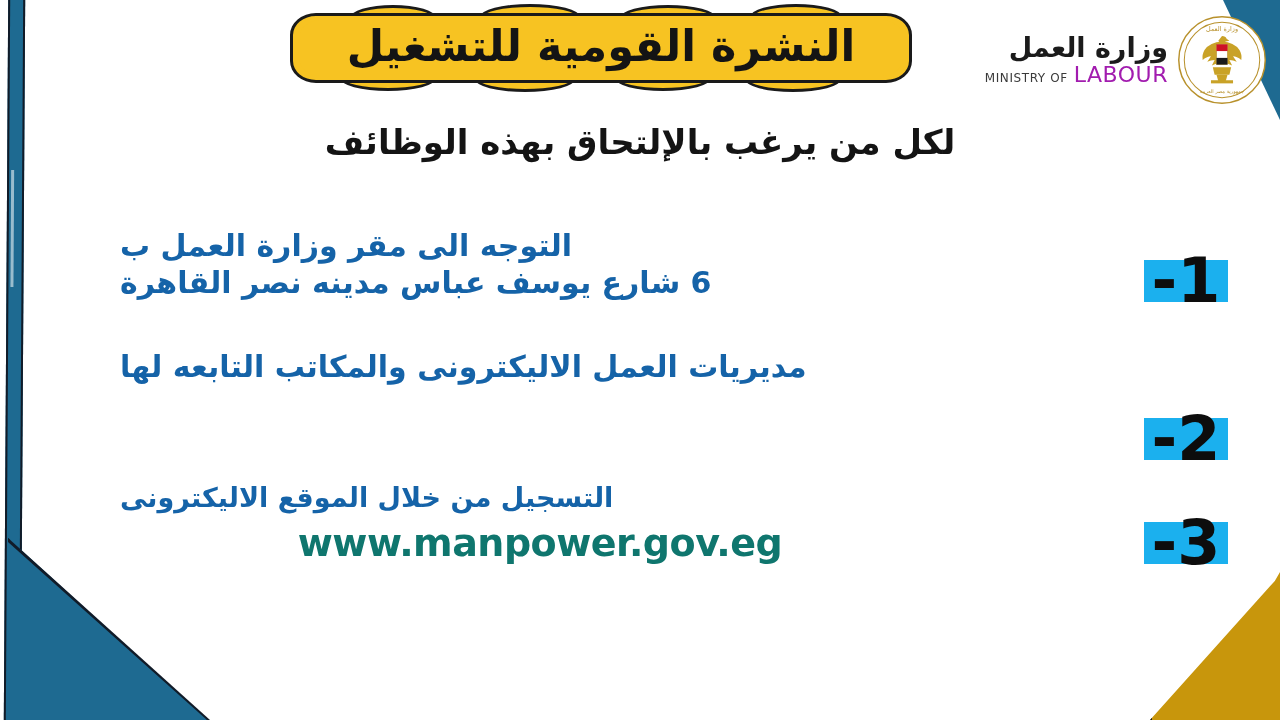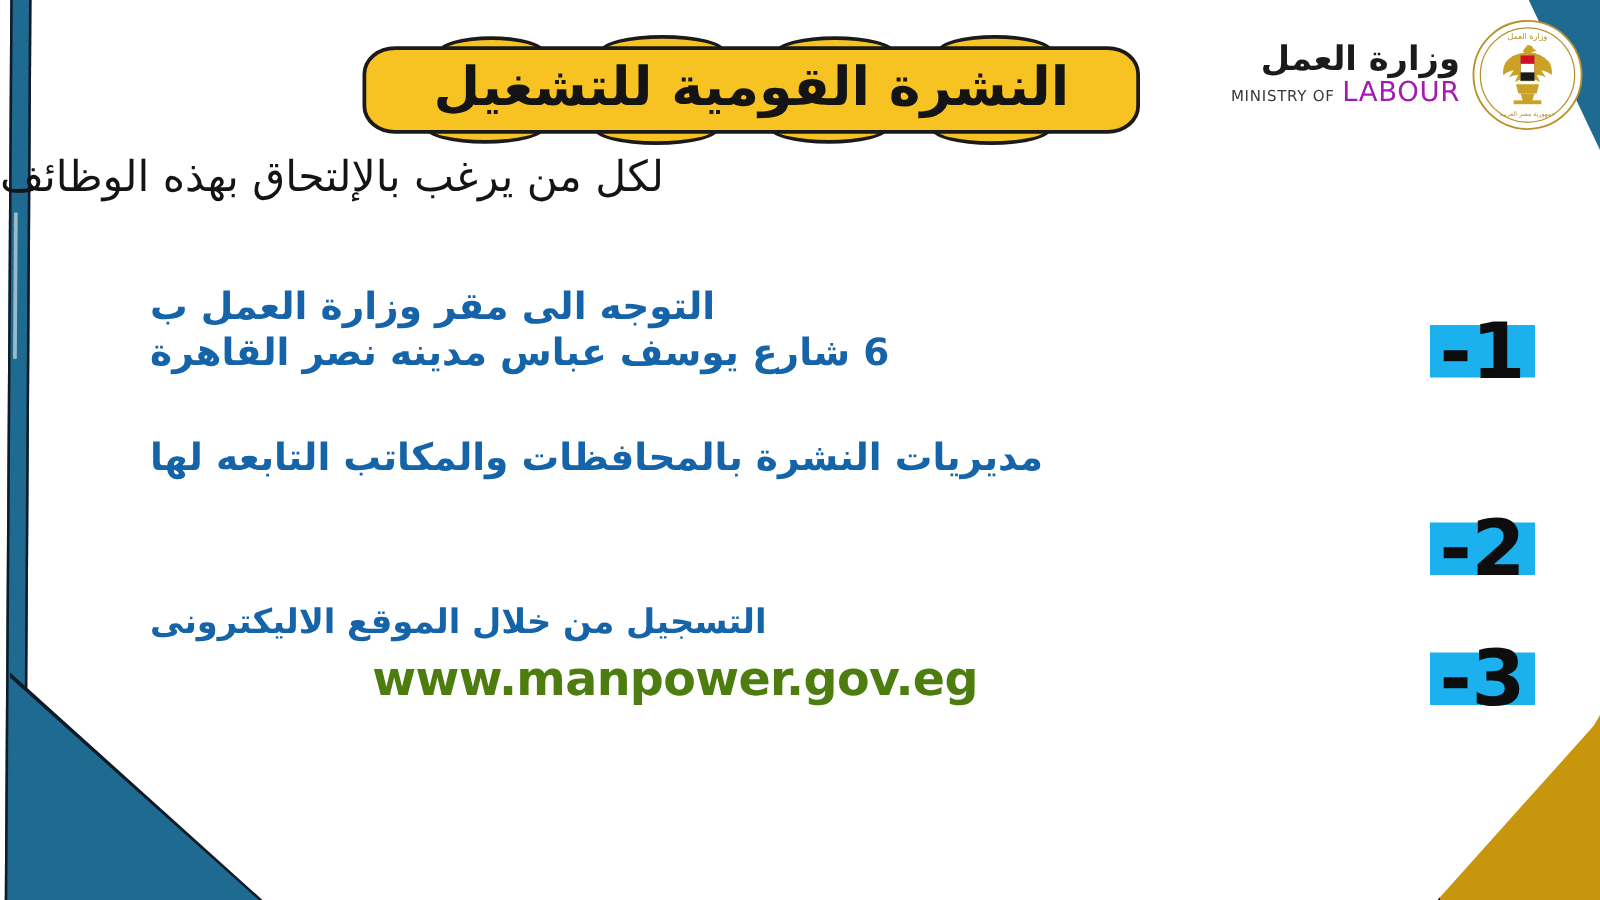--- a/index.html
+++ b/index.html
@@ -81,21 +81,20 @@
     clip-path: polygon(100% 0%, 100% 100%, 0% 100%, 96% 6%);
   }
 
   
   .title-banner-wrap {
     position: absolute;
     left: 290px;
     top: 13px;
     width: 622px;
     height: 70px;
-    margin-top: 24px;
   }
   .title-banner {
     position: absolute;
     inset: 0;
     background: #F7C322;
     border: 3px solid #1a1a1a;
     border-radius: 26px / 22px;
     box-sizing: border-box;
     display: flex;
     align-items: center;
@@ -181,24 +180,24 @@
     height: 92px;
     flex: 0 0 auto;
   }
 
   
   .subtitle {
     position: absolute;
     left: 0;
     right: 0;
     top: 122px;
-    text-align: left;
+    text-align: center;
     direction: rtl;
     font-size: 34px;
-    font-weight: 400;
+    font-weight: 700;
     color: #141414;
     line-height: 1.2;
   }
 
   .steps {
     position: absolute;
     left: 120px;
     width: 840px;
     top: 228px;
     direction: rtl;
@@ -209,21 +208,21 @@
     color: #1563A8;
     font-weight: 700;
     line-height: 1.22;
   }
   .step-1 { font-size: 30px; margin-bottom: 0; }
   .step-2 { font-size: 30px; margin-top: 48px; }
   .step-3 { font-size: 27px; margin-top: 96px; }
   .url {
     text-align: center;
     direction: ltr;
-    color: #4d7c0f;
+    color: #0f766e;
     font-weight: 700;
     font-size: 38px;
     margin-top: 6px;
     letter-spacing: -0.5px;
   }
 
   
   .marker {
     position: absolute;
     width: 96px;
@@ -310,21 +309,21 @@
   </div>
 
   <div class="subtitle">لكل من يرغب بالإلتحاق بهذه الوظائف</div>
 
   <div class="steps">
     <div class="step step-1">
       <div>التوجه الى مقر وزارة العمل ب</div>
       <div>6 شارع يوسف عباس مدينه نصر القاهرة</div>
     </div>
     <div class="step step-2">
-      <div>مديريات النشرة  بالمحافظات والمكاتب التابعه لها</div>
+      <div>مديريات العمل  الاليكترونى والمكاتب التابعه لها</div>
     </div>
     <div class="step step-3">
       <div>التسجيل من خلال الموقع الاليكترونى</div>
     </div>
     <div class="url">www.manpower.gov.eg</div>
   </div>
 
   <div class="marker marker-1">
     <div class="hl"></div>
     <div class="num">-1</div>

